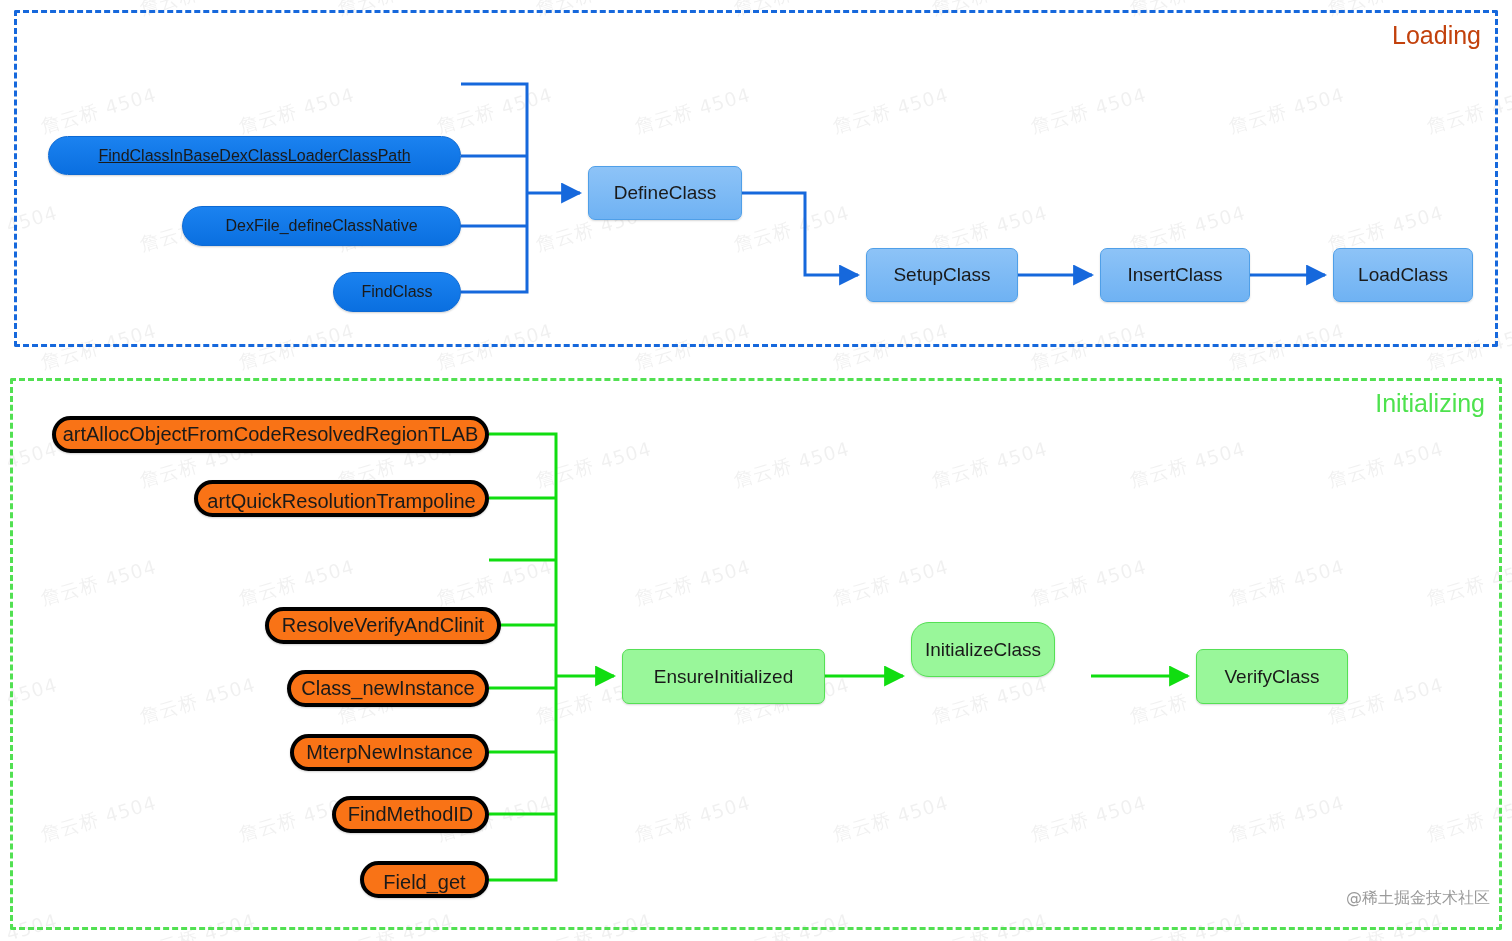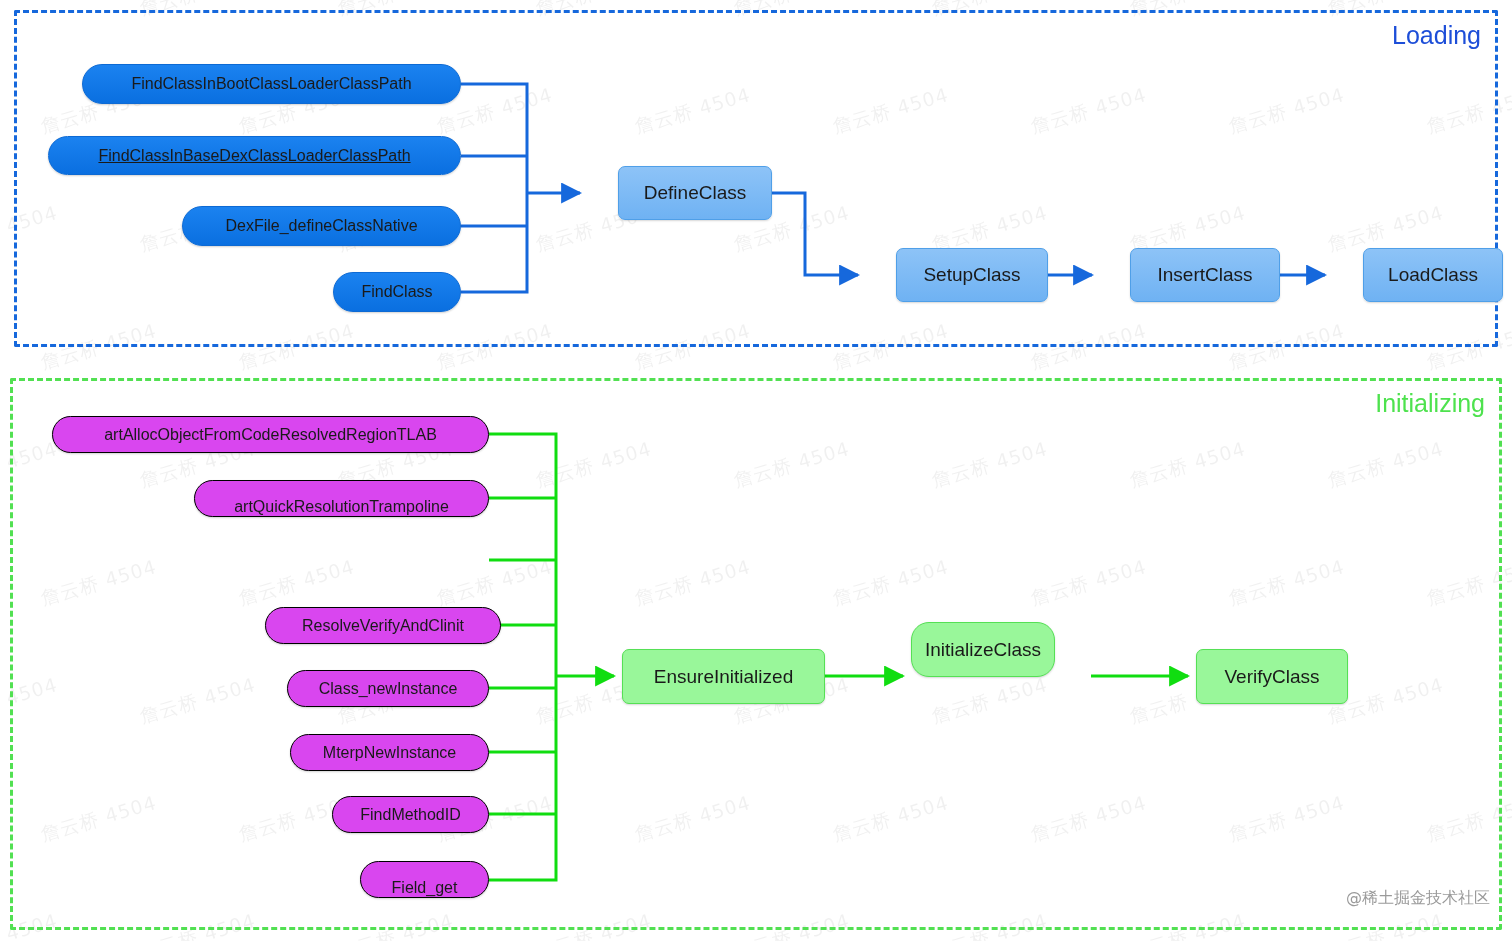--- a/index.html
+++ b/index.html
@@ -57,21 +57,21 @@
     border: 3px dashed #52e052;
     border-radius: 2px;
   }
   .group-label {
     position: absolute;
     right: 14px;
     top: 8px;
     font-size: 25px;
     white-space: nowrap;
   }
-  .label-loading { color: #1d4ed8; }
+  .label-loading { color: #c2410c; }
   .label-init    { color: #4ee24e; }
 
   
   .node {
     position: absolute;
     box-sizing: border-box;
     display: flex;
     align-items: center;
     justify-content: center;
     color: #1a1a1a;
@@ -86,28 +86,27 @@
     font-size: 16px;
     box-shadow: 0 1px 2px rgba(0,0,0,0.18);
   }
   
   .node.rect-blue {
     background: linear-gradient(180deg, #8dc3f7 0%, #6fb2f3 100%);
     border: 1px solid #4f9fe8;
     border-radius: 7px;
     font-size: 19px;
     box-shadow: 0 1px 2px rgba(0,0,0,0.16);
-    margin-left: 30px;
   }
   
   .node.pill-green {
-    background: #d946ef;
-    border: 1px solid #000000;
+    background: #f97316;
+    border: 4px solid #000000;
     border-radius: 22px;
-    font-size: 16px;
+    font-size: 20px;
     box-shadow: 0 1px 2px rgba(0,0,0,0.18);
   }
   
   .node.rect-green {
     background: #99f79a;
     border: 1px solid #55e055;
     border-radius: 7px;
     font-size: 19px;
     box-shadow: 0 1px 2px rgba(0,0,0,0.16);
   }
@@ -249,23 +248,20 @@
 
     <path d="M825,676 L903,676" stroke="#10dd10" stroke-width="3" fill="none" marker-end="url(#arrow-green)"></path>
 
     <path d="M1091,676 L1188,676" stroke="#10dd10" stroke-width="3" fill="none" marker-end="url(#arrow-green)"></path>
   </svg>
 
   <div class="group group-loading">
     <span class="group-label label-loading">Loading</span>
   </div>
 
-  <div class="node pill-blue" style="left:82px;top:64px;width:379px;height:40px;">
-    <span>FindClassInBootClassLoaderClassPath</span>
-  </div>
   <div class="node pill-blue" style="left:48px;top:136px;width:413px;height:39px;text-decoration:underline;">
     <span>FindClassInBaseDexClassLoaderClassPath</span>
   </div>
   <div class="node pill-blue" style="left:182px;top:206px;width:279px;height:40px;">
     <span>DexFile_defineClassNative</span>
   </div>
   <div class="node pill-blue" style="left:333px;top:272px;width:128px;height:40px;">
     <span>FindClass</span>
   </div>
 

